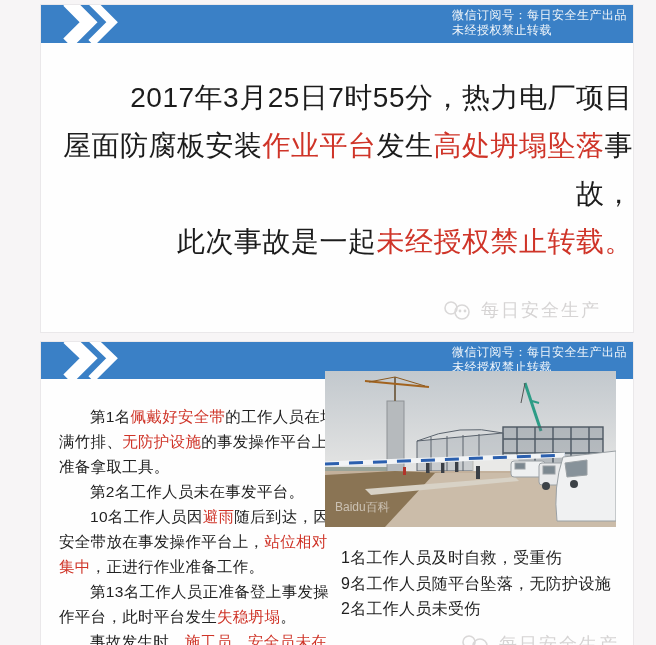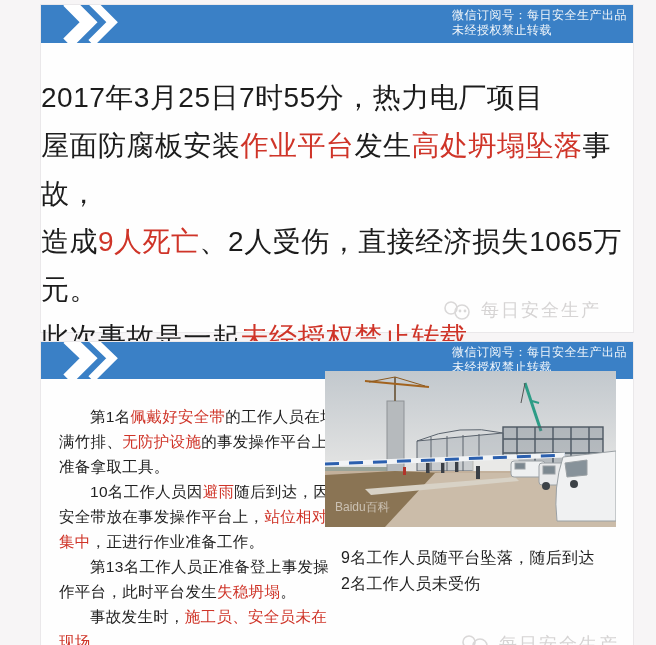--- a/index.html
+++ b/index.html
@@ -26,21 +26,21 @@
     overflow:visible;
   }
   #slide1 .bar{height:38px;}
   #slide2 .bar{height:37px;}
   .chevrons{position:absolute;left:14px;top:0;height:100%;}
   .bar-text{
     position:absolute;right:6px;top:3px;text-align:left;
     color:#f2f6fa;font-size:12px;line-height:15px;letter-spacing:.5px;
   }
   .headline{
-    margin-top:31px;text-align:left;color:#1c1c1c;
+    margin-top:31px;text-align:right;color:#1c1c1c;
     font-size:28px;line-height:48px;letter-spacing:.5px;
   }
   .red{color:var(--red);}
   .watermark{
     position:absolute;display:flex;align-items:center;gap:8px;
     color:var(--wm);font-size:18px;letter-spacing:2px;
   }
   #slide1 .watermark{right:32px;bottom:10px;}
   #slide2 .watermark{right:14px;top:290px;}
   .wm-logo{opacity:.9;}
@@ -72,21 +72,20 @@
       </svg>
       <div class="bar-text">
         <div>微信订阅号：每日安全生产出品</div>
         <div>未经授权禁止转载</div>
       </div>
     </div>
 
     <div class="headline">
       <div><span>2017年3月25日7时55分，热力电厂项目</span></div>
       <div><span>屋面防腐板安装</span><span class="red">作业平台</span><span>发生</span><span class="red">高处坍塌坠落</span><span>事故，</span></div>
-      <div><span>造成</span><span class="red">9人死亡</span><span>、2人受伤，直接经济损失1065万元。</span></div>
       <div><span>此次事故是一起</span><span class="red">未经授权禁止转载。</span></div>
     </div>
 
     <div class="watermark">
       <svg class="wm-logo" width="30" height="22" viewBox="0 0 30 22">
         <circle cx="8" cy="9" r="6" fill="none" stroke="#d6d4d4" stroke-width="1.6"></circle>
         <circle cx="19" cy="13" r="7" fill="none" stroke="#d6d4d4" stroke-width="1.6"></circle>
         <circle cx="17" cy="12" r="1.4" fill="#d6d4d4"></circle>
         <circle cx="22" cy="12" r="1.4" fill="#d6d4d4"></circle>
       </svg>
@@ -101,20 +100,21 @@
         <polyline points="36,-4 59,18 36,41" fill="none" stroke="#ffffff" stroke-width="9"></polyline>
       </svg>
       <div class="bar-text">
         <div>微信订阅号：每日安全生产出品</div>
         <div>未经授权禁止转载</div>
       </div>
     </div>
 
     <div class="column">
       <p><span>第1名</span><span class="red">佩戴好安全带</span><span>的工作人员在堆满竹排、</span><span class="red">无防护设施</span><span>的事发操作平台上准备拿取工具。</span></p>
+      <p><span>第2名工作人员未在事发平台。</span></p>
       <p><span>10名工作人员因</span><span class="red">避雨</span><span>随后到达，因安全带放在事发操作平台上，</span><span class="red">站位相对集中</span><span>，正进行作业准备工作。</span></p>
       <p><span>第13名工作人员正准备登上事发操作平台，此时平台发生</span><span class="red">失稳坍塌</span><span>。</span></p>
       <p><span>事故发生时，</span><span class="red">施工员、安全员未在现场。</span></p>
     </div>
 
     <div class="photo">
       <svg width="291" height="156" viewBox="0 0 291 156">
         <defs>
           <linearGradient id="sky" x1="0" y1="0" x2="0" y2="1">
             <stop offset="0" stop-color="#c2c8cd"></stop>
@@ -186,21 +186,22 @@
           <path d="M240 92 L262 89 L262 104 L242 106 Z" fill="#87929a"></path>
         </g>
         <circle cx="221" cy="115" r="4" fill="#3c4247"></circle>
         <circle cx="249" cy="113" r="4" fill="#3c4247"></circle>
 
         <text x="10" y="140" font-size="12" fill="#ffffff" fill-opacity="0.55" font-family="Liberation Sans, sans-serif">Baidu百科</text>
       </svg>
     </div>
 
     <div class="captions">
-        <div>9名工作人员随平台坠落，随后到达</div>
+        <div>1名工作人员及时自救，受重伤</div>
+        <div>9名工作人员随平台坠落，无防护设施</div>
         <div>2名工作人员未受伤</div>
       </div>
 
     <div class="watermark">
       <svg class="wm-logo" width="30" height="22" viewBox="0 0 30 22">
         <circle cx="8" cy="9" r="6" fill="none" stroke="#d6d4d4" stroke-width="1.6"></circle>
         <circle cx="19" cy="13" r="7" fill="none" stroke="#d6d4d4" stroke-width="1.6"></circle>
       </svg>
       <span>每日安全生产</span>
     </div>

